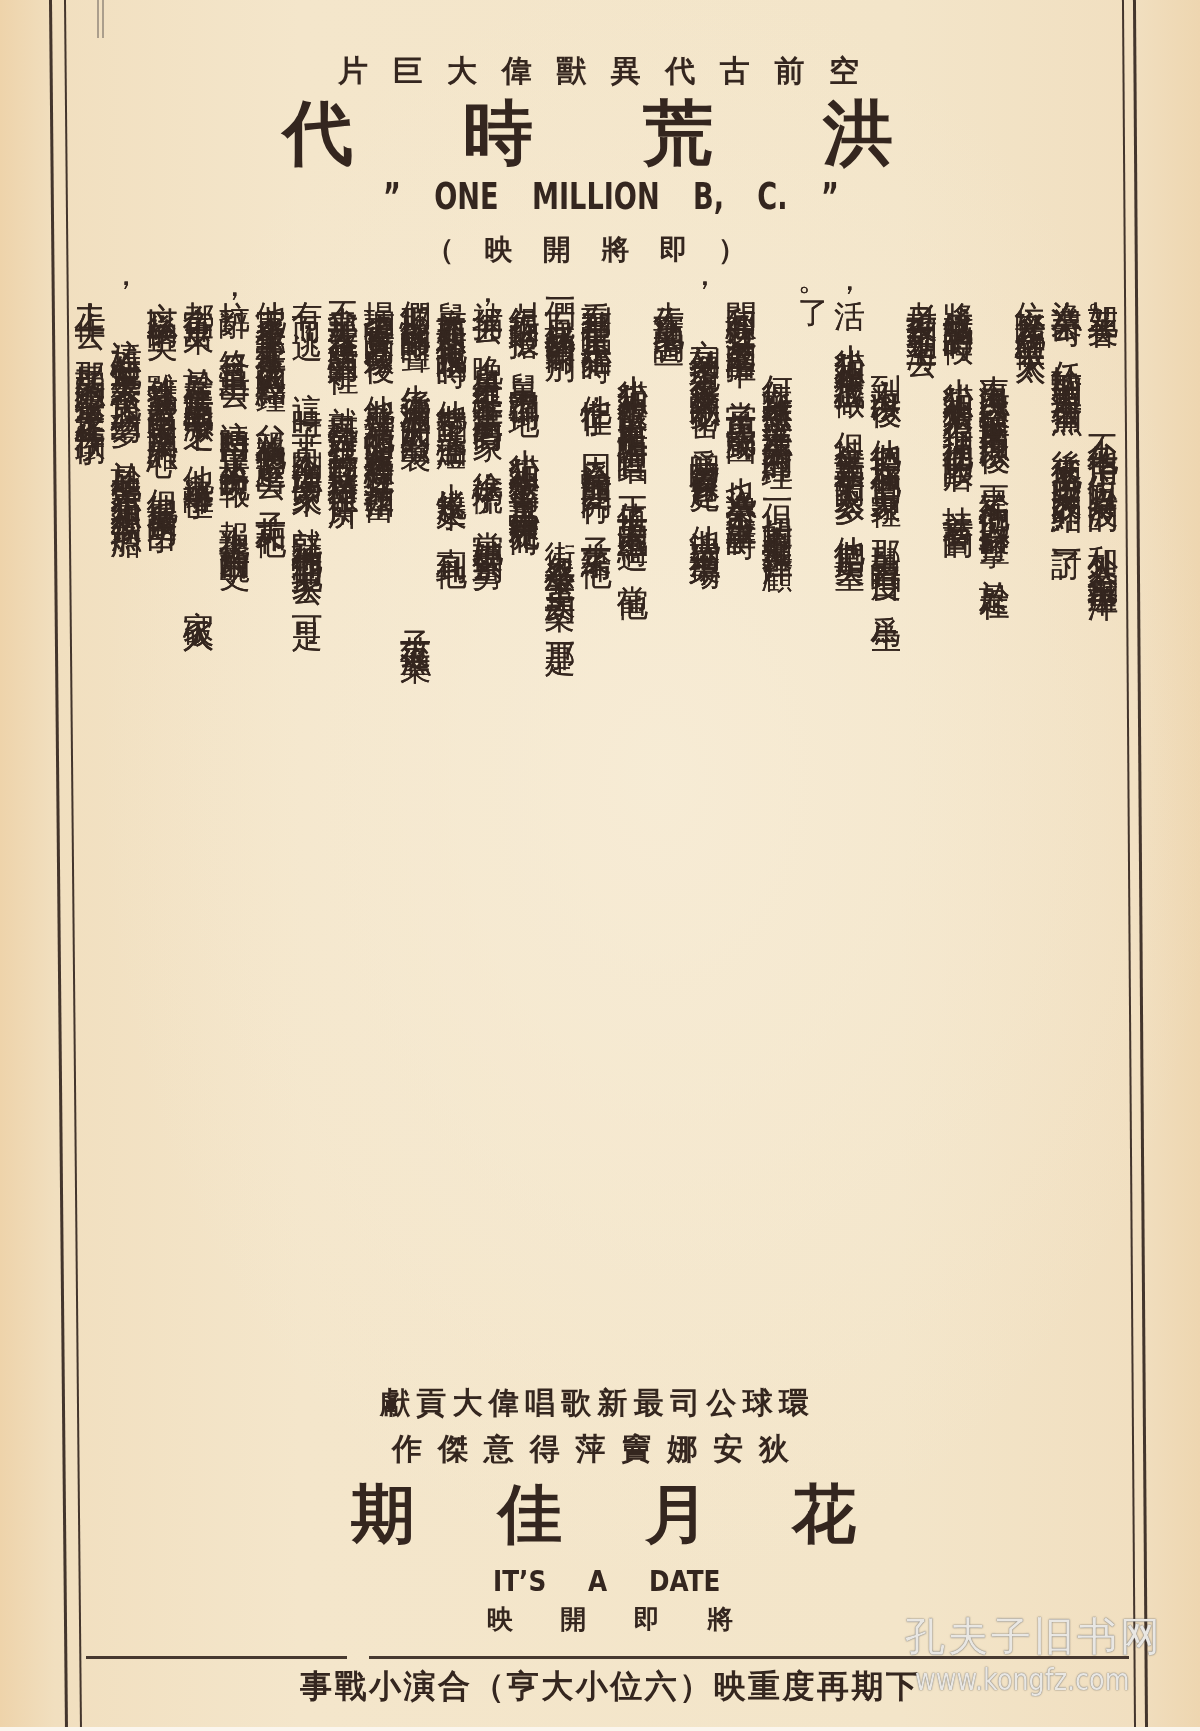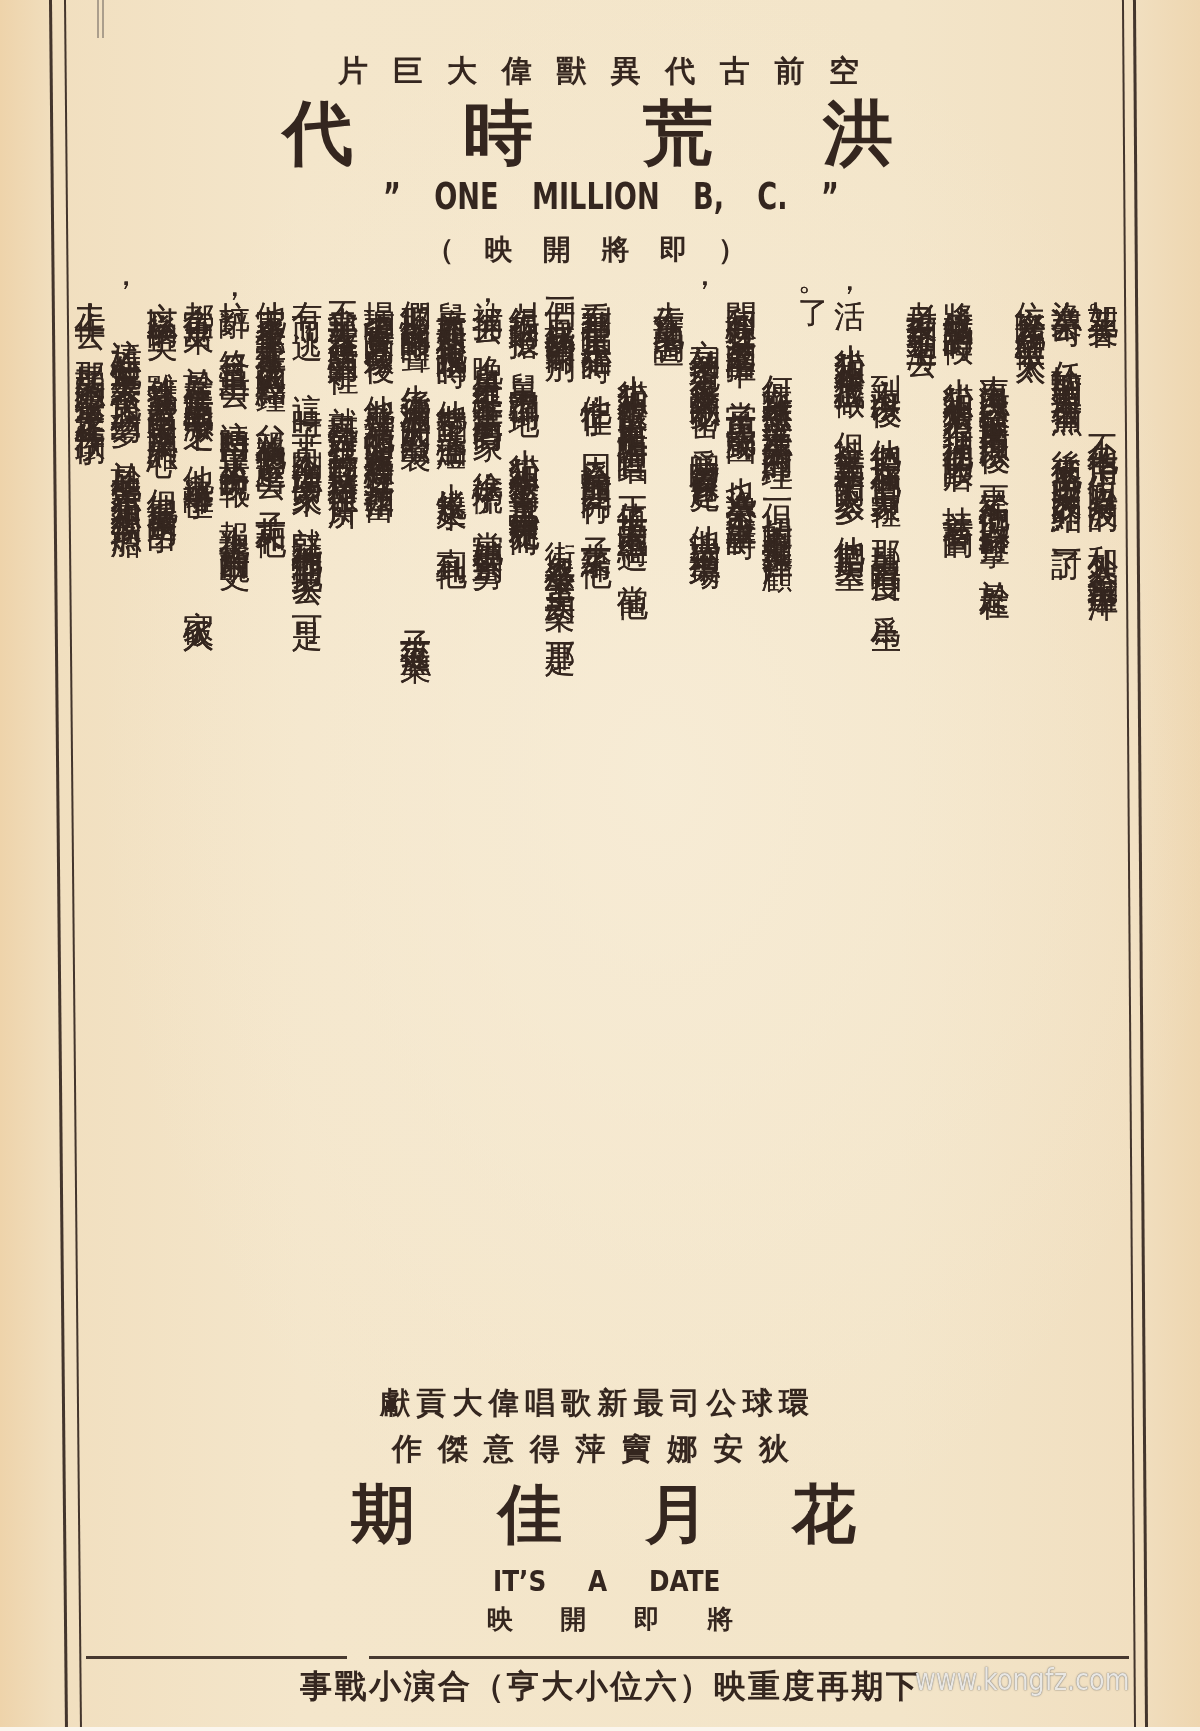--- a/index.html
+++ b/index.html
@@ -188,16 +188,17 @@
       <span>大</span>
       <span>亨</span>
       <span>）</span>
       <span>合</span>
       <span>演</span>
       <span>小</span>
       <span>戰</span>
       <span>事</span>
     </div>
 
+  <div class="wm-name">孔夫子旧书网</div>
   <div class="wm-url">www.kongfz.com</div>
 
   <div class="bottom-edge"></div>
 </div>
 
 </body></html>

